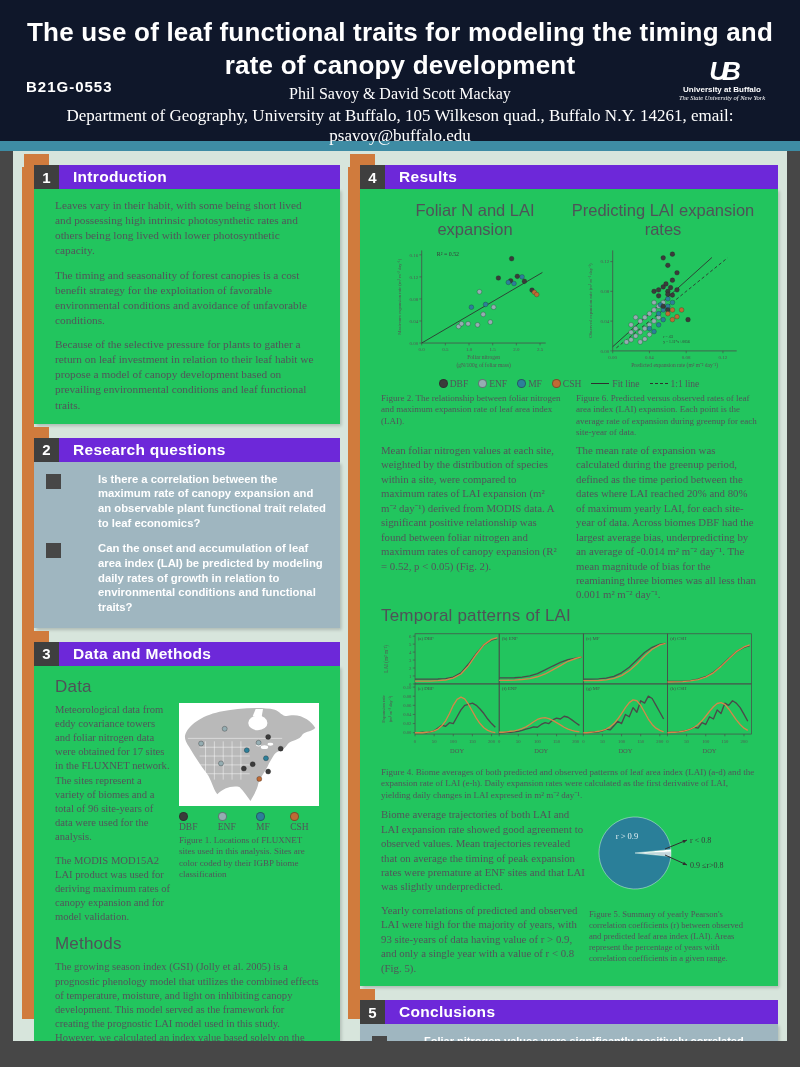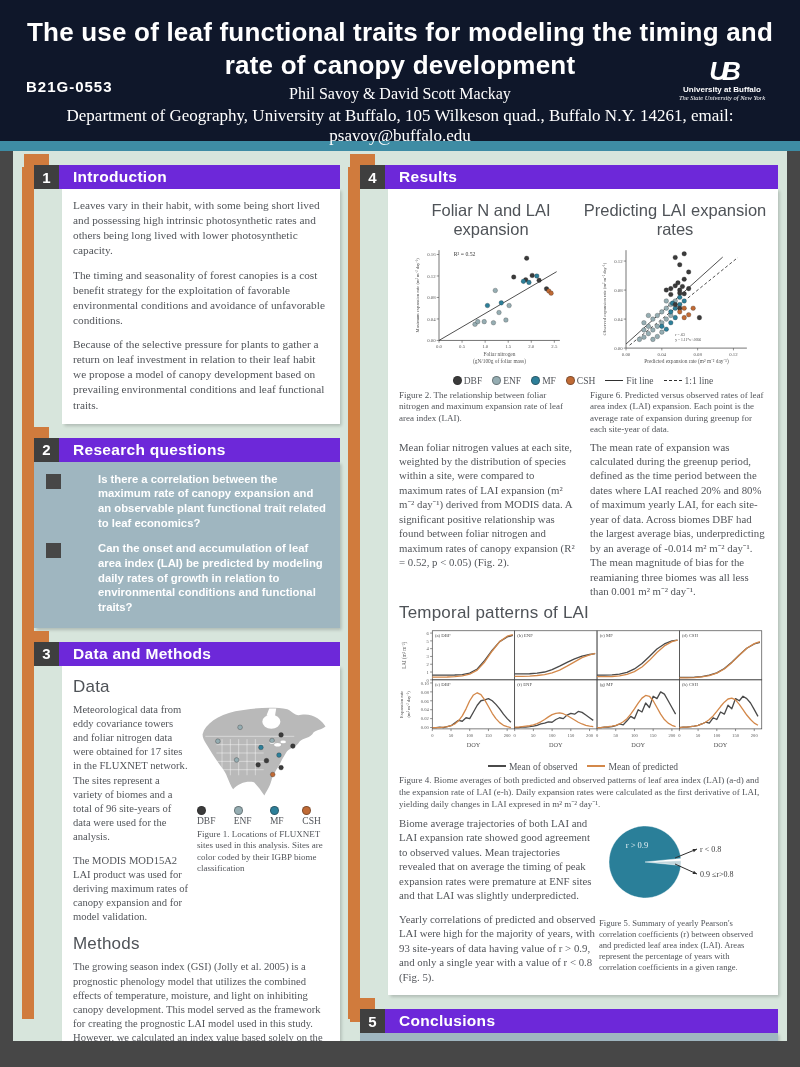--- a/index.html
+++ b/index.html
@@ -26,21 +26,21 @@
   .col-right { flex: 1; }
   .accent-strip { position: absolute; left: 0; top: 16px; bottom: 22px; width: 12px; background: #d07b3d; }
   .section { position: relative; }
   .sec-head { display: flex; height: 24px; position: relative; z-index: 1; margin-top: 14px; }
   .sec-num { width: 25px; height: 24px; background: #3f3f3f; color: #fff; font-weight: bold; font-size: 15px;
              display: flex; align-items: center; justify-content: center; position: relative; flex: none; }
   .sec-num::before { content: ""; position: absolute; left: -10px; top: -11px; width: 100%; height: 100%;
                      background: #d07b3d; z-index: -1; }
   .sec-title { flex: 1; background: #6d28d9; color: #fff; font-weight: bold; font-size: 15.5px;
                display: flex; align-items: center; padding-left: 14px; letter-spacing: .3px; }
-  .card { background: #ffffff; box-shadow: 1.5px 2px 3px rgba(0,0,0,.18); padding: 9px 11px; position: relative; z-index: 1; margin-left: 28px; }
+  .card { background: #22c55e; box-shadow: 1.5px 2px 3px rgba(0,0,0,.18); padding: 9px 21px; position: relative; z-index: 1; }
   .card p { font-family: "Liberation Serif", serif; font-size: 11.3px; line-height: 1.34; color: #52555a; margin-bottom: 9px; }
   .card p:last-child { margin-bottom: 2px; }
   .panel { background: #9fb6c0; box-shadow: 1.5px 2px 3px rgba(0,0,0,.18); padding: 10px 12px; position: relative; z-index: 1; }
   .bullet-item { display: flex; gap: 9px; margin-bottom: 11px; }
   .bullet-item:last-child { margin-bottom: 3px; }
   .bullet-sq { flex: none; width: 15px; height: 15px; background: #474747; margin-top: 2px; }
   .bullet-text { color: #fff; font-weight: bold; font-size: 11.3px; line-height: 1.3; margin-left: 28px; }
   .sub-head { font-size: 17px; color: #4f5358; font-weight: normal; margin: 2px 0 6px; letter-spacing: .2px; }
   
   .data-row { display: flex; gap: 8px; }
@@ -504,24 +504,20 @@
                 <text x="362.72727272727275" y="123.5" font-size="5.2" text-anchor="middle" fill="#555">100</text>
                 <line x1="384.09090909090907" x2="384.09090909090907" y1="114" y2="116.5" stroke="#4a4a4a" stroke-width="0.7"></line>
                 <text x="384.09090909090907" y="123.5" font-size="5.2" text-anchor="middle" fill="#555">150</text>
                 <line x1="405.45454545454544" x2="405.45454545454544" y1="114" y2="116.5" stroke="#4a4a4a" stroke-width="0.7"></line>
                 <text x="405.45454545454544" y="123.5" font-size="5.2" text-anchor="middle" fill="#555">200</text>
                 <text x="367" y="135" font-size="7.2" text-anchor="middle" fill="#555">DOY</text>
                 <text x="8" y="30" font-size="5.8" text-anchor="middle" fill="#555" transform="rotate(-90 8 30)">LAI (m² m⁻²)</text>
                 <text x="5" y="86" font-size="5.2" text-anchor="middle" fill="#555" transform="rotate(-90 5 86)">Expansion rate</text>
                 <text x="12" y="86" font-size="5.2" text-anchor="middle" fill="#555" transform="rotate(-90 12 86)">(m² m⁻² day⁻¹)</text>
               </svg></div>
-        <div class="chart-legend">
-          <span><i class="line-sample thick-dark"></i><span>Mean of observed</span></span>
-          <span><i class="line-sample thick-orange"></i><span>Mean of predicted</span></span>
-        </div>
         <div class="caption">Figure 4.  Biome averages of both predicted and observed patterns of leaf area index (LAI) (a-d) and the expansion rate of LAI (e-h). Daily expansion rates were calculated as the first derivative of LAI, yielding daily changes in LAI expresed in m² m⁻² day⁻¹.</div>
         <div class="bottom-row">
           <div class="bottom-left">
             <p style="font-size:10.8px;">Biome average trajectories of both LAI and LAI expansion rate showed good agreement to observed values.  Mean trajectories revealed that on average the timing of peak expansion rates were premature at ENF sites and that LAI was slightly underpredicted.</p>
             <p style="font-size:10.8px;">Yearly correlations of predicted and observed LAI were high for the majority of years, with 93 site-years of data having value of r &gt; 0.9, and only a single year with a value of r &lt; 0.8 (Fig. 5).</p>
           </div>
           <div class="bottom-right">
             <div id="fig5-mount"><svg viewBox="0 0 168 96" width="100%">
                     <path d="M46,46L81.82818639934592,42.48701560867062A36,36 0 0 1 81.97806977268745,44.74361811870997Z" fill="#ffffff" stroke="#fff" stroke-width="0.4"></path>
                     <path d="M46,46L81.97806977268745,44.74361811870997A36,36 0 0 1 81.83063019380329,49.48797074456077Z" fill="#c2d6dc" stroke="#fff" stroke-width="0.4"></path>

